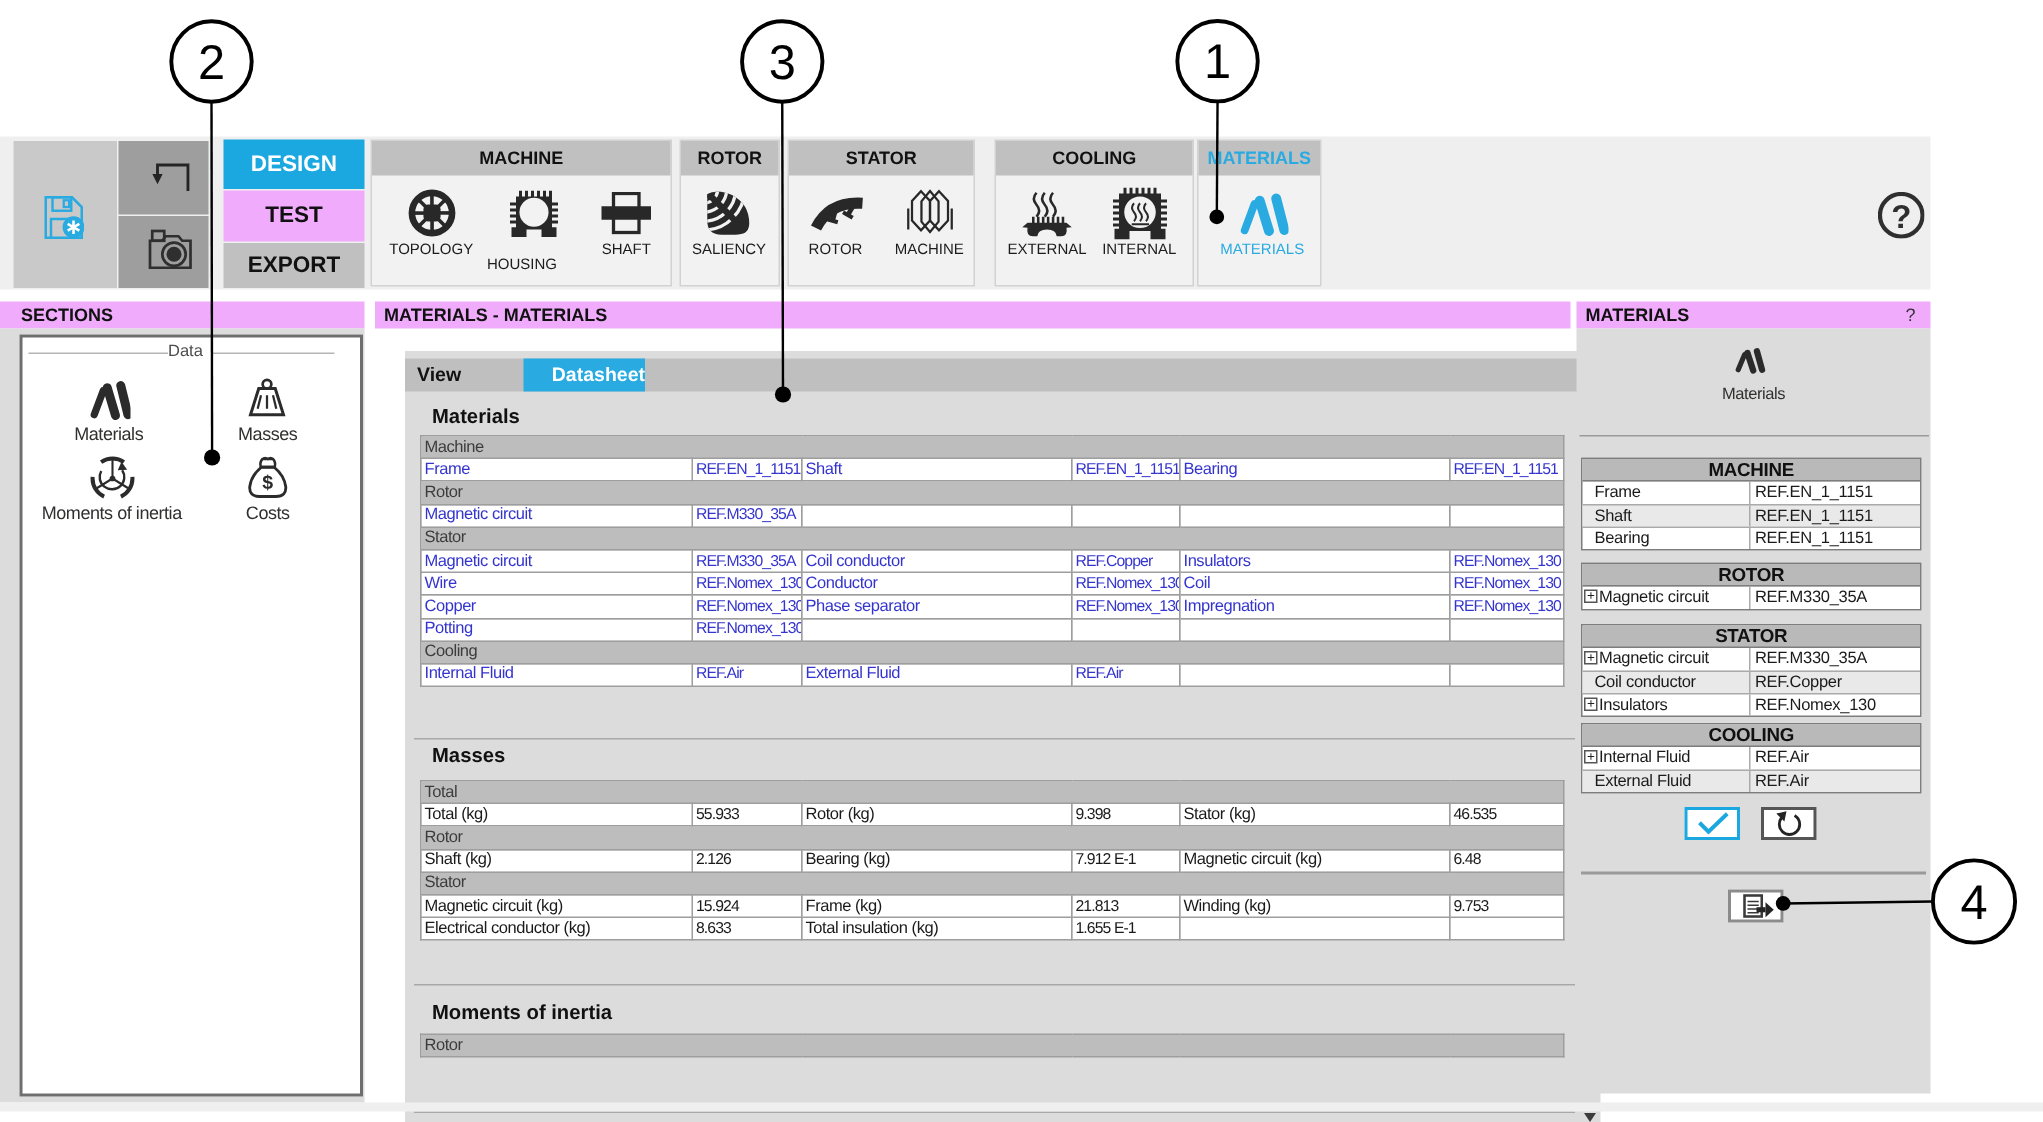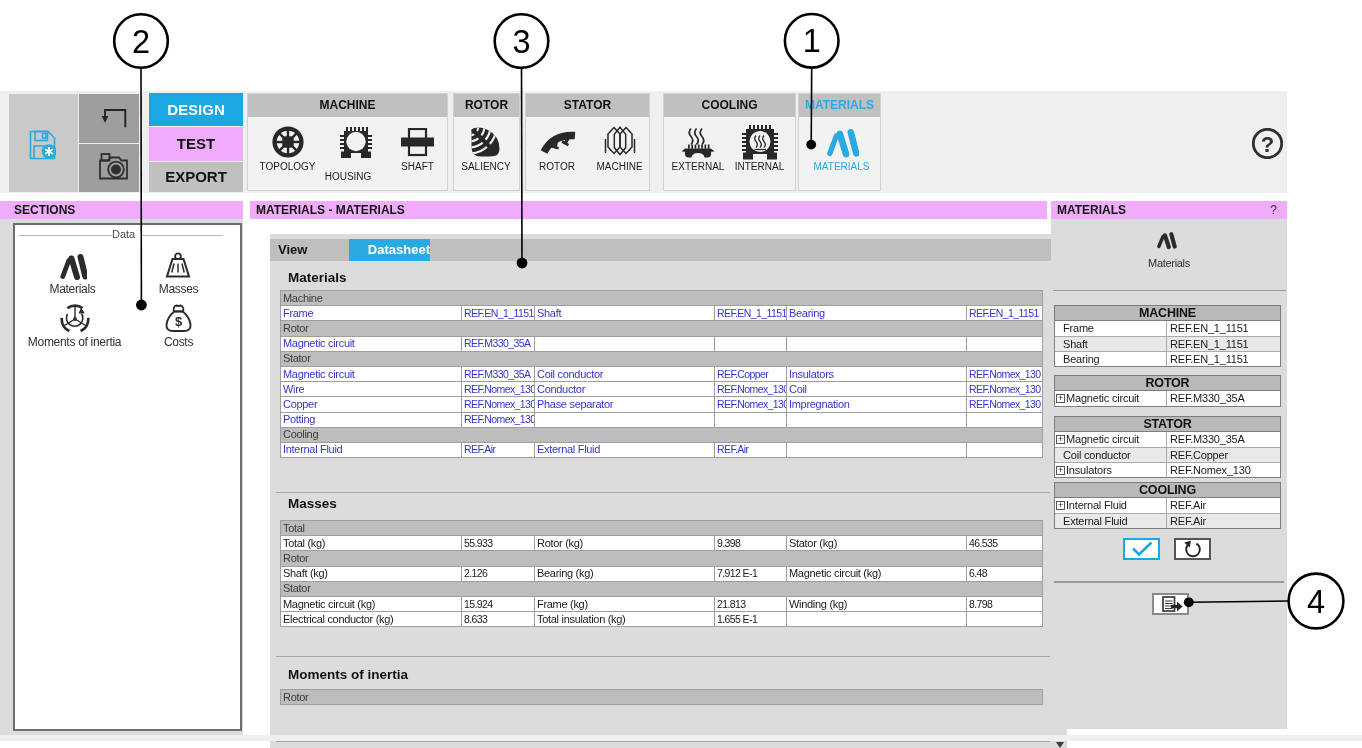--- a/index.html
+++ b/index.html
@@ -406,21 +406,21 @@
           </tr>
 <tr class="grp">
             <td colspan="6">Stator</td>
           </tr>
 <tr>
             <td>Magnetic circuit (kg)</td>
             <td>15.924</td>
             <td>Frame (kg)</td>
             <td>21.813</td>
             <td>Winding (kg)</td>
-            <td>8.798</td>
+            <td>9.753</td>
           </tr>
 <tr>
             <td>Electrical conductor (kg)</td>
             <td>8.633</td>
             <td>Total insulation (kg)</td>
             <td>1.655 E-1</td>
             <td></td>
             <td></td>
           </tr>
 </tbody>

